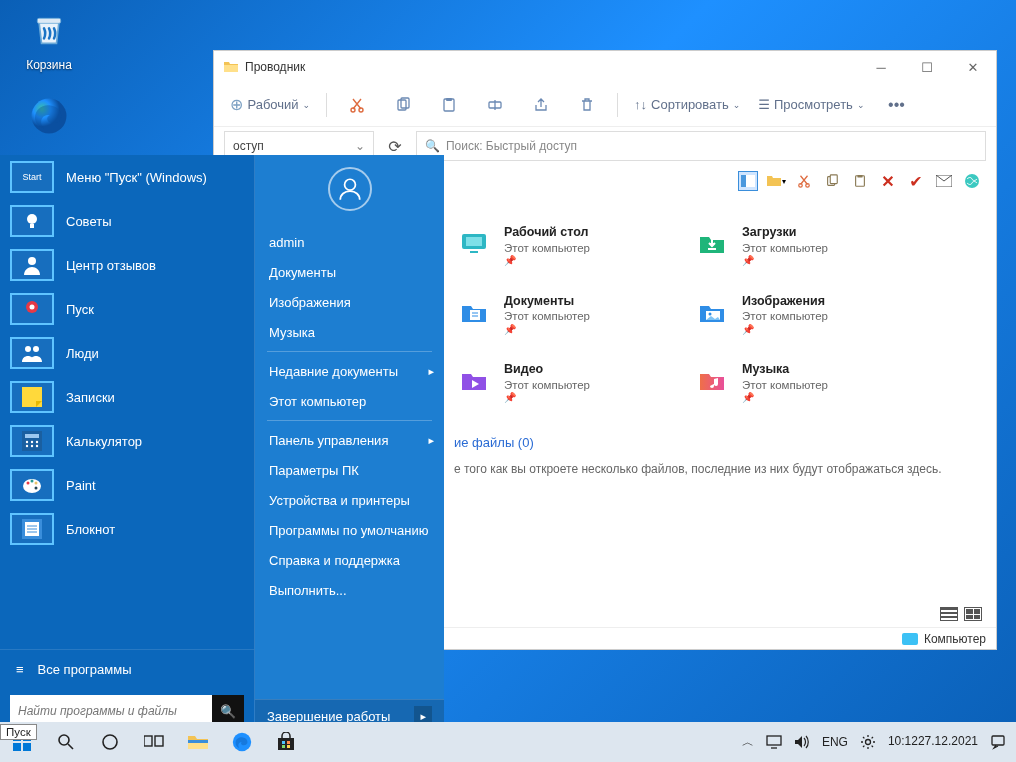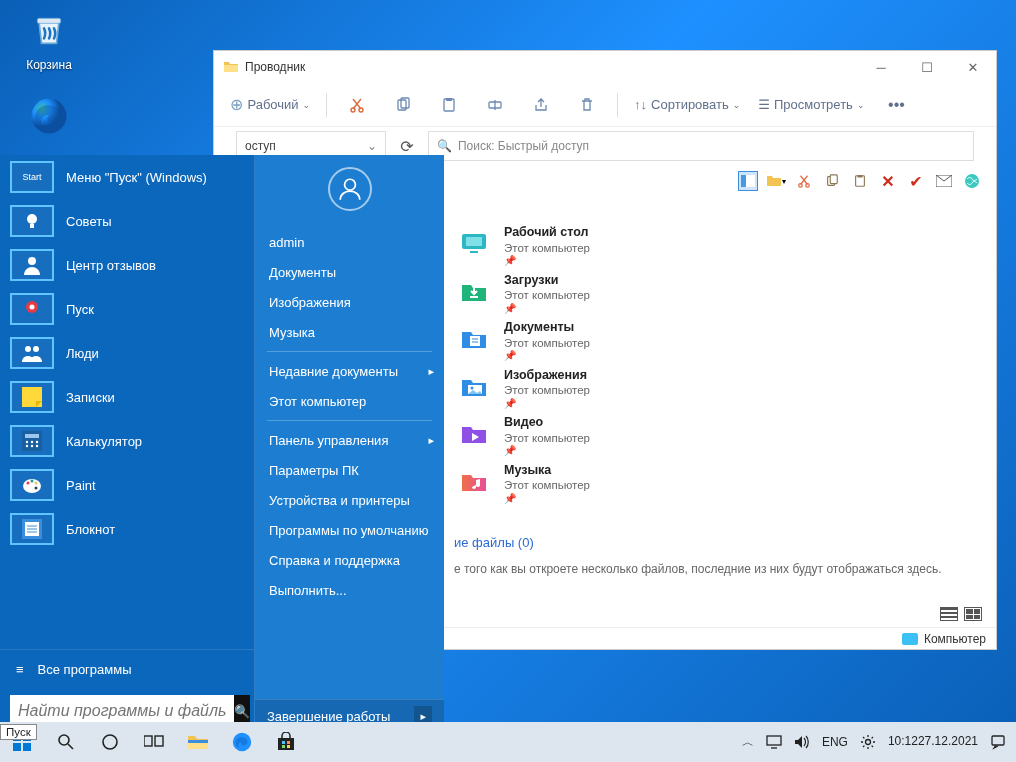--- a/index.html
+++ b/index.html
@@ -16,50 +16,50 @@
 .window { position: absolute; left: 213px; top: 50px; width: 784px; height: 600px; background: #fff; border: 1px solid #ccc; display: flex; flex-direction: column; }
 .titlebar { height: 32px; display: flex; align-items: center; padding-left: 9px; }
 .titlebar .ti { width: 16px; height: 16px; margin-right: 6px; }
 .titlebar-title { font-size: 12px; color: #333; }
 .winctrl { margin-left: auto; display: flex; }
 .winctrl div { width: 46px; height: 32px; display: flex; align-items: center; justify-content: center; color: #666; font-size: 13px; }
 .toolbar { height: 44px; border-bottom: 1px solid #eee; display: flex; align-items: center; padding: 0 10px; gap: 6px; color: #61708b; }
 .toolbar .tb { width: 40px; height: 36px; display: flex; align-items: center; justify-content: center; border-radius: 4px; }
 .toolbar .sep { width: 1px; height: 24px; background: #ddd; margin: 0 4px; }
 .toolbar .lbl { font-size: 13px; padding: 0 6px; display: flex; align-items: center; gap: 4px; }
-.addrrow { height: 38px; display: flex; align-items: center; padding: 4px 22px; gap: 6px; }
+.addrrow { height: 38px; display: flex; align-items: center; padding: 4px 10px; gap: 6px; }
 .addrbar { flex: 0 0 150px; height: 30px; border: 1px solid #ddd; display: flex; align-items: center; padding: 0 8px; font-size: 12px; color: #444; }
 .addrbar .chev { margin-left: auto; color: #888; }
 .refresh { width: 30px; height: 30px; display: flex; align-items: center; justify-content: center; color: #555; }
 .searchbox { flex: 1; height: 30px; border: 1px solid #ddd; display: flex; align-items: center; padding: 0 8px; gap: 6px; color: #888; font-size: 12px; }
 .qtb { height: 32px; display: flex; align-items: center; justify-content: flex-end; padding: 0 14px; gap: 8px; }
 .qtb .q { width: 20px; height: 20px; display: flex; align-items: center; justify-content: center; }
 .content { flex: 1; padding: 10px 16px 10px 240px; overflow: hidden; position: relative; font-size: 13px; color: #222; }
-.folders { display: flex; flex-wrap: wrap; gap: 5px 28px; margin-top: 18px; flex-direction: column; }
+.folders { display: flex; flex-wrap: wrap; gap: 26px 28px; margin-top: 18px; }
 .fitem { display: flex; gap: 10px; width: 210px; }
 .fitem .fi { width: 40px; height: 36px; border-radius: 4px; display: flex; align-items: center; justify-content: center; }
 .fitem .ft { line-height: 1.25; }
 .fitem .ft .n { font-size: 12.5px; font-weight: 600; color: #222; }
 .fitem .ft .s { font-size: 11.5px; color: #666; }
 .fitem .ft .p { font-size: 10px; color: #999; }
 .section-h { font-size: 13px; color: #2a6bd4; margin-top: 30px; }
 .empty { margin-top: 12px; font-size: 12px; color: #666; }
 .status-left { height: 22px; border-top: 1px solid #eee; display: flex; align-items: center; justify-content: flex-end; padding: 0 10px; font-size: 12px; color: #333; }
 .status-left .comp-ico { width: 16px; height: 12px; background: #3cc1f5; margin-right: 6px; border-radius: 2px; }
 
 
 .start { position: absolute; left: 0; top: 155px; width: 444px; height: 578px; display: flex; color: #fff; font-size: 13px; }
 .start-left { width: 255px; background: #0b67bb; display: flex; flex-direction: column; border-right: 1px solid rgba(255,255,255,.15); }
 .start-right { width: 189px; background: #1d7ed1; display: flex; flex-direction: column; padding-top: 8px; }
 .sl-item { display: flex; align-items: center; height: 44px; padding-left: 10px; gap: 12px; cursor: pointer; }
 .sl-icon { width: 44px; height: 32px; border: 2px solid #5fc4ff; display: flex; align-items: center; justify-content: center; font-size: 16px; background: rgba(255,255,255,.05); }
 .sl-sp { flex: 1; }
 .sl-all { height: 40px; display: flex; align-items: center; padding-left: 16px; gap: 14px; border-top: 1px solid rgba(255,255,255,.12); }
 .sl-search { height: 32px; margin: 6px 10px; background: #fff; display: flex; align-items: center; }
-.sl-search input { flex: 1; border: none; outline: none; padding: 0 8px; font-size: 16px; font-style: italic; color: #0c4a6e; background: transparent; }
+.sl-search input { flex: 1; border: none; outline: none; padding: 0 8px; font-size: 12px; font-style: italic; color: #0c4a6e; background: transparent; }
 .sl-search .sbtn { width: 32px; height: 32px; background: #111; color: #fff; display: flex; align-items: center; justify-content: center; }
 .sr-avatar { width: 44px; height: 44px; border: 2px solid rgba(255,255,255,.6); border-radius: 50%; margin: 4px auto 16px; display: flex; align-items: center; justify-content: center; }
 .sr-item { padding: 6px 14px; height: 30px; display: flex; align-items: center; cursor: pointer; position: relative; }
 .sr-item.arrow::after { content: "▸"; position: absolute; right: 10px; font-size: 11px; }
 .sr-div { height: 1px; background: rgba(255,255,255,.25); margin: 4px 12px; }
 .sr-shutdown { margin-top: auto; height: 34px; background: #1668b2; display: flex; align-items: center; padding: 0 12px; gap: 10px; border-top: 1px solid rgba(255,255,255,.15); }
 .sr-shutdown::after { content: "▸"; margin-left: auto; font-size: 11px; background: #12558f; padding: 4px 6px; }
 .start-tooltip { position: absolute; left: 0; top: 724px; background: #fff; color: #222; font-size: 11.5px; padding: 1px 5px; border: 1px solid #888; z-index: 50; }
 
 

